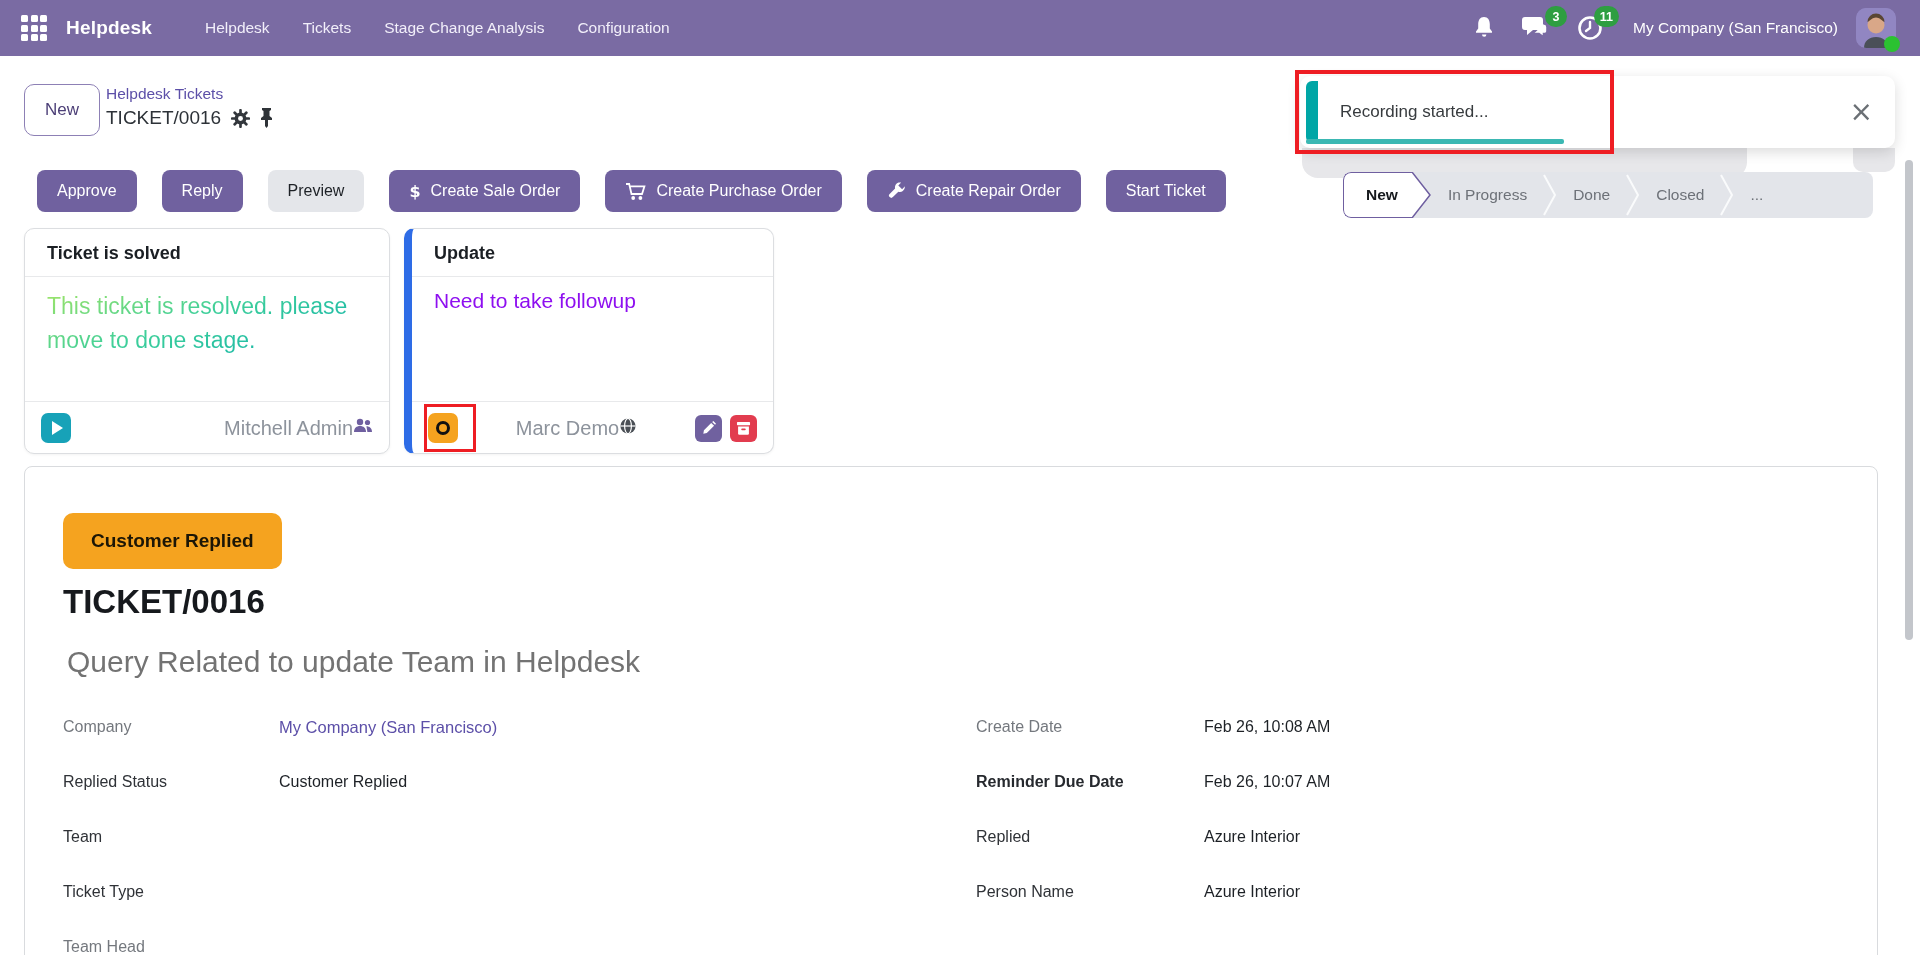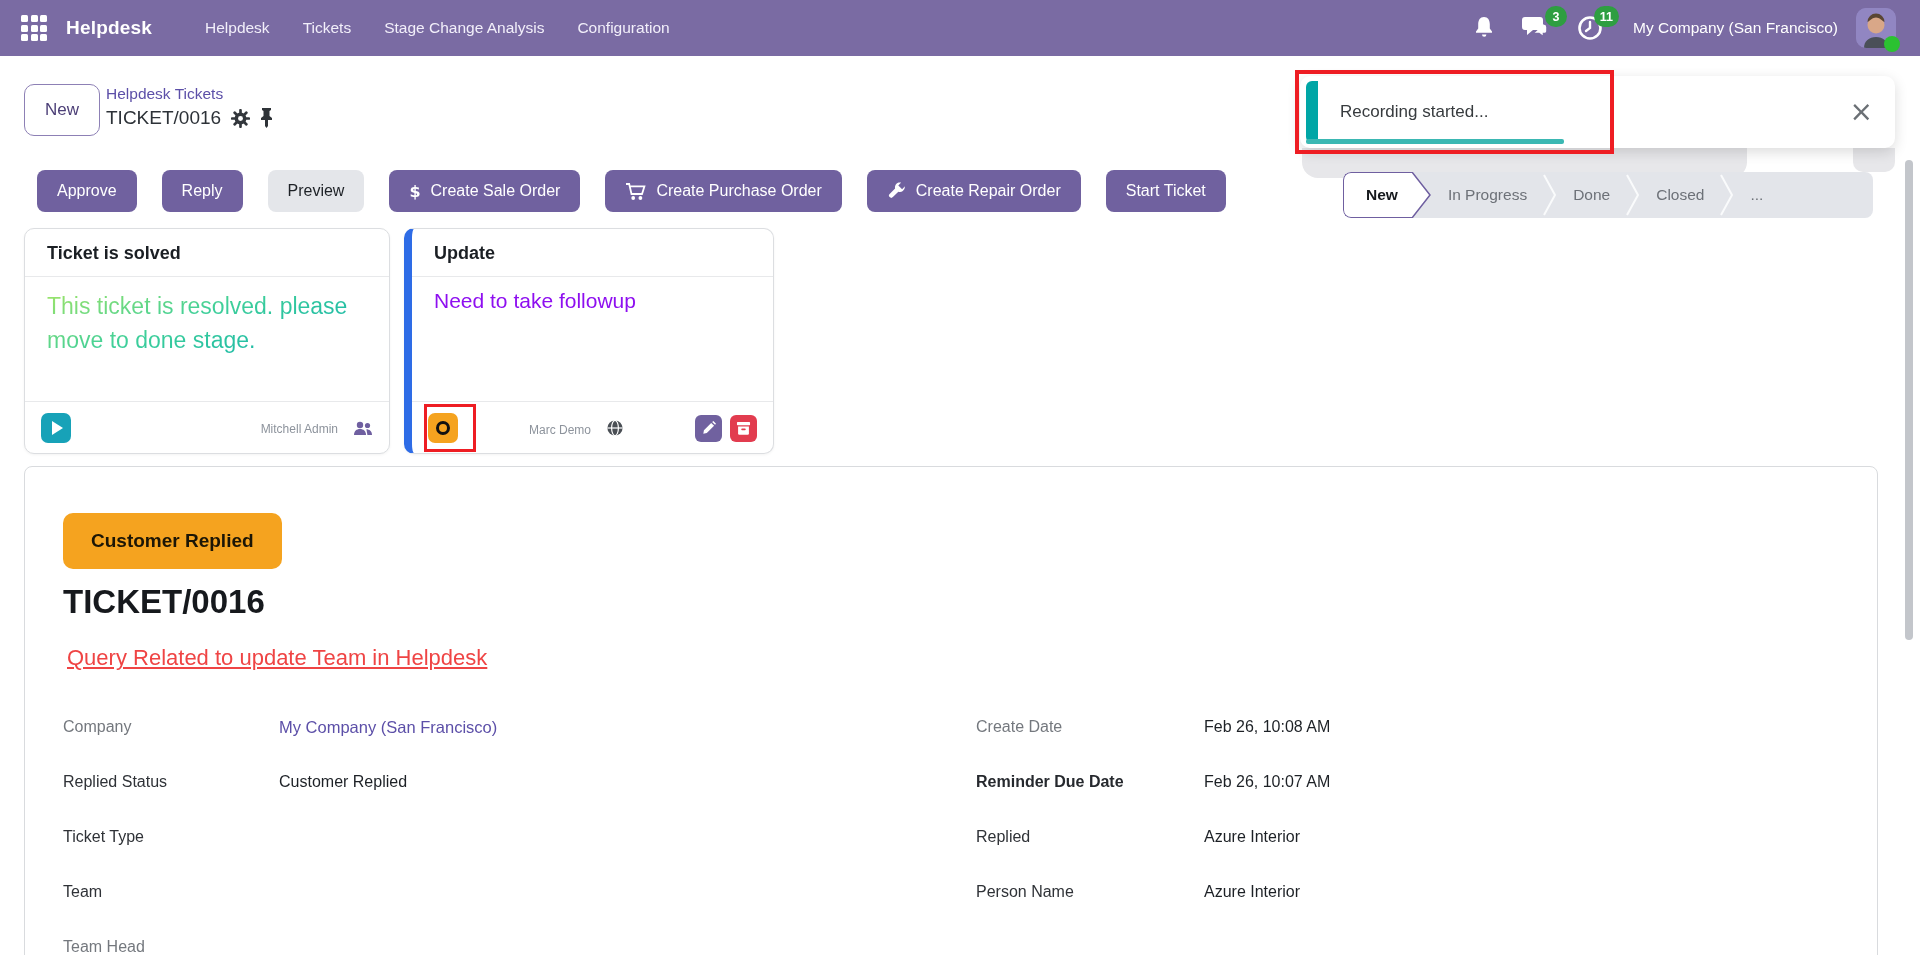--- a/index.html
+++ b/index.html
@@ -101,31 +101,31 @@
     display:flex; align-items:center; justify-content:center; }
   .play-btn { background:#17a2b8; }
   .play-tri { width:0; height:0; border-left:11px solid #fff; border-top:7px solid transparent;
     border-bottom:7px solid transparent; margin-left:3px; }
   .record-btn { background:#f5a31f; }
   .record-ring { width:14px; height:14px; border:3.5px solid #111; border-radius:50%; }
   .mini-btn { width:27px; height:27px; border:none; border-radius:6px; cursor:pointer;
     display:flex; align-items:center; justify-content:center; }
   .edit-btn { background:#70619f; }
   .archive-btn { background:#e23c4f; margin-left:8px; }
-  .author { color:#8d939c; font-size:12px; display:flex; align-items:flex-end; gap:15px; }
+  .author { color:#8d939c; font-size:20px; display:flex; align-items:flex-start; gap:0; }
   .spacer { flex:1; }
 
   
   .sheet { position:absolute; left:24px; top:466px; width:1854px; height:520px;
     background:#fff; border:1px solid #d9dbde; border-radius:8px 8px 0 0; }
   .status-badge { position:absolute; left:38px; top:46px; height:56px; padding:0 28px;
     background:#f5a31f; border-radius:10px; display:flex; align-items:center;
     font-size:19px; font-weight:700; color:#1c1606; }
   .ticket-ref { position:absolute; left:38px; top:116px; font-size:33px; font-weight:700; color:#16191d; }
-  .ticket-subject { position:absolute; left:42px; top:178px; font-size:22px; font-weight:500; color:#ef4444;text-decoration:underline; }
+  .ticket-subject { position:absolute; left:42px; top:178px; font-size:30px; font-weight:500; color:#737373; }
   .fields-left { position:absolute; left:38px; top:248px; }
   .fields-right { position:absolute; left:951px; top:248px; }
   .frow { display:flex; height:24px; margin-bottom:31px; align-items:center; }
   .flabel { width:216px; font-size:16px; color:#2f3237; font-weight:500; }
   .flabel.muted { color:#74787e; font-weight:400; }
   .flabel.bold { color:#26292e; font-weight:700; }
   .fvalue { font-size:16px; color:#1d2126; cursor:text; }
   .fvalue.link { color:#5c4fa8; font-size:16.5px; cursor:pointer; }
   .frow-right .flabel { width:228px; }
 
@@ -353,25 +353,25 @@
   <div class="fields-left">
     <div class="frow">
       <div class="flabel muted">Company</div>
       <div class="fvalue link">My Company (San Francisco)</div>
     </div>
     <div class="frow">
       <div class="flabel">Replied Status</div>
       <div class="fvalue">Customer Replied</div>
     </div>
     <div class="frow">
+      <div class="flabel">Team</div>
+      <div class="fvalue"></div>
+    </div>
+    <div class="frow">
       <div class="flabel">Ticket Type</div>
-      <div class="fvalue"></div>
-    </div>
-    <div class="frow">
-      <div class="flabel">Team</div>
       <div class="fvalue"></div>
     </div>
     <div class="frow">
       <div class="flabel muted">Team Head</div>
       <div class="fvalue"></div>
     </div>
   </div>
 
   <div class="fields-right">
     <div class="frow frow-right">

